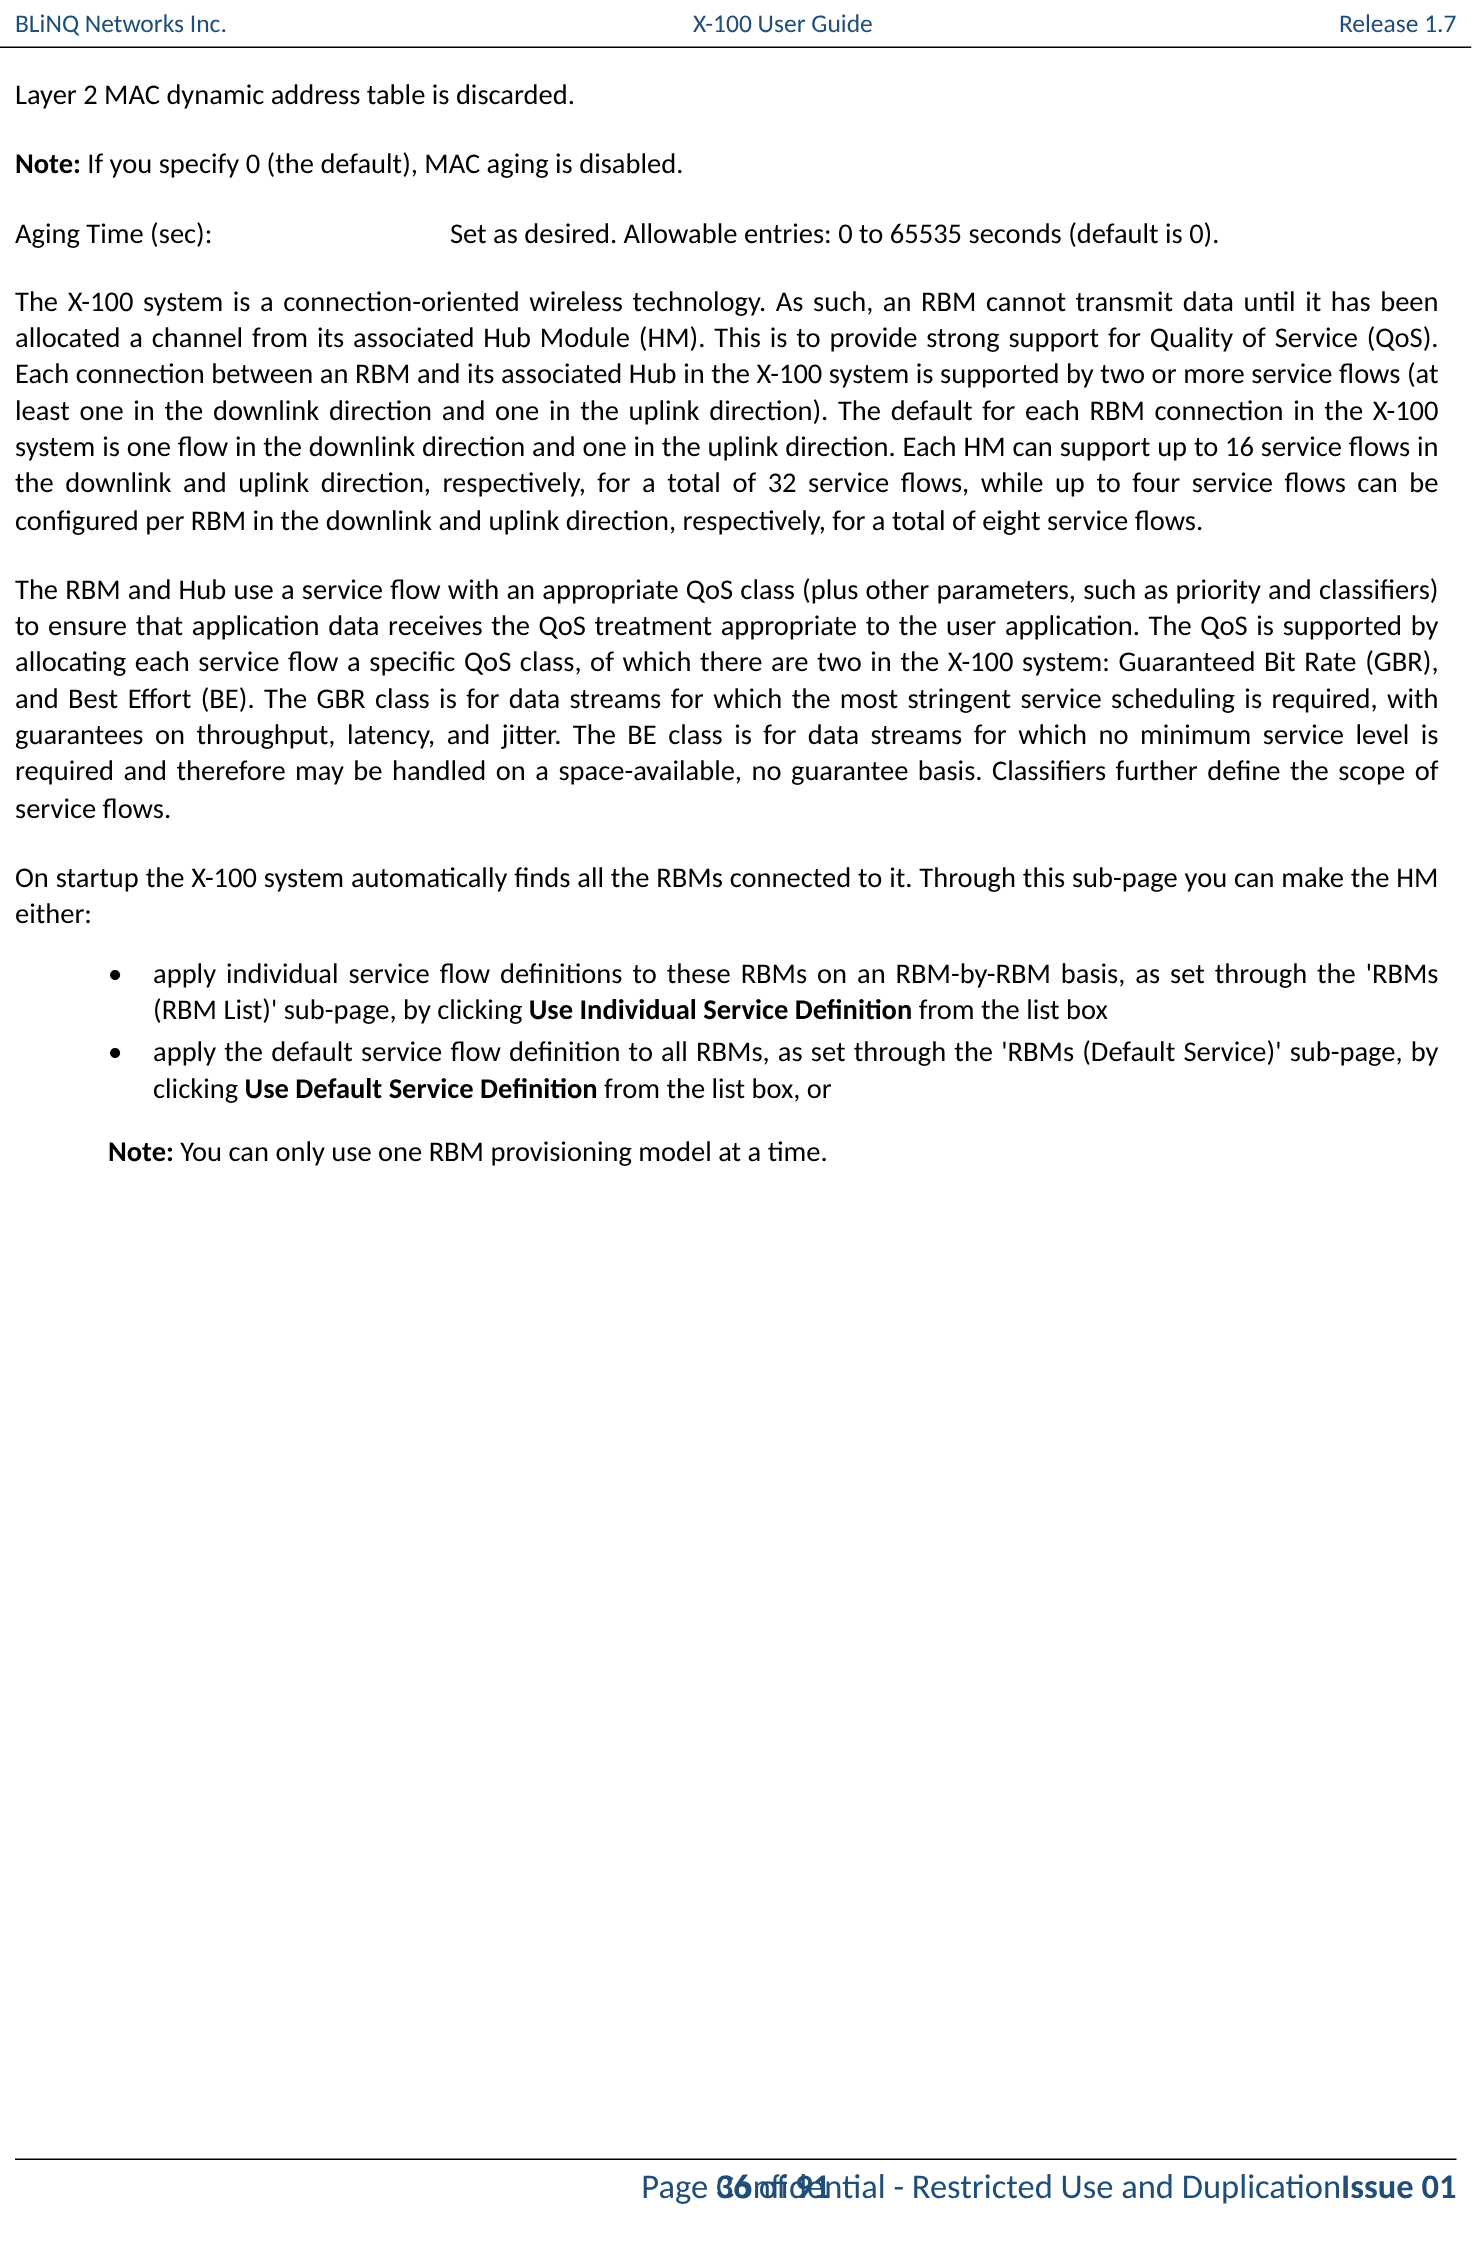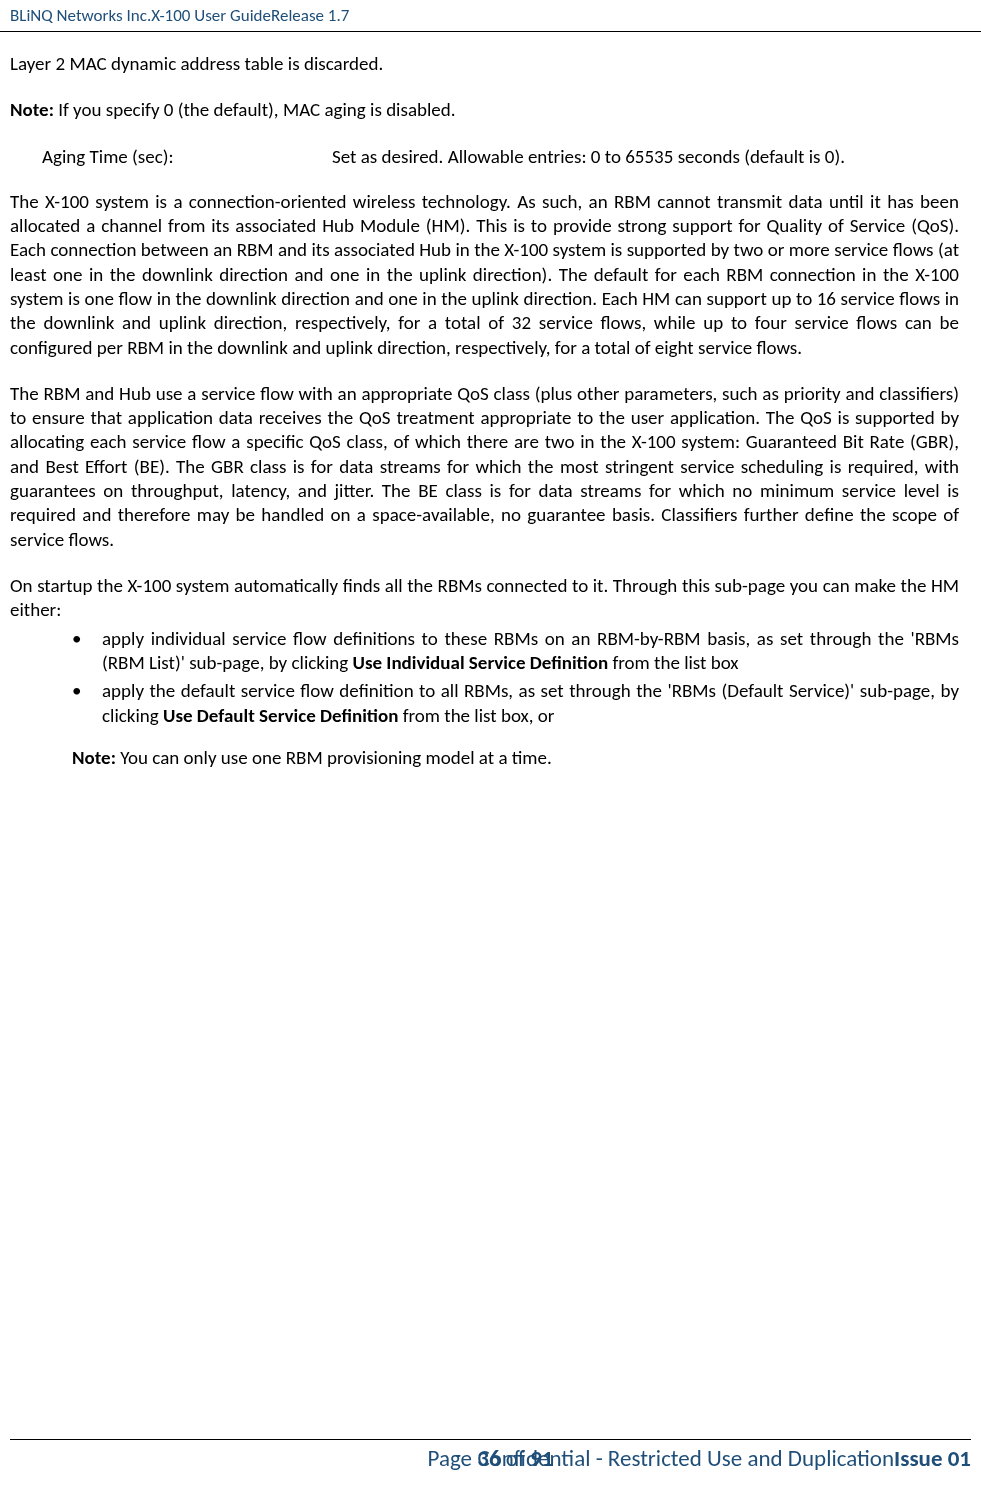--- a/index.html
+++ b/index.html
@@ -11,20 +11,21 @@
       font-family: Calibri, Arial, sans-serif;
       width: 981px;
       height: 1496px;
       background: #fff;
       position: relative;
       font-size: 19px;
       color: #000;
     }
     .header {
       display: flex;
+      justify-content: space-between;
       padding: 5px 10px;
       border-bottom: 1px solid #000;
       font-size: 17px;
       color: #1F4E79;
     }
     .content {
       padding: 20px 22px 0 10px;
     }
     .para {
       margin-bottom: 22px;
@@ -33,21 +34,20 @@
     }
     .note-label {
       font-weight: bold;
     }
     .field-row {
       display: flex;
       margin-bottom: 22px;
     }
     .field-label {
       width: 290px;
-      margin-left: 32px;
     }
     .field-value {
       flex: 1;
     }
     .section-heading {
       color: #1F4E79;
       font-family: Cambria, Georgia, serif;
       font-size: 26px;
       font-weight: bold;
       margin: 30px 0 12px 29px;
@@ -116,21 +116,21 @@
   </p>
 
   <div class="field-row">
     <span class="field-label">Aging Time (sec):</span>
     <span class="field-value">Set as desired. Allowable entries: 0 to 65535 seconds (default is 0).</span>
   </div>
 
 
   <p class="para">The X-100 system is a connection-oriented wireless technology. As such, an RBM cannot transmit data until it has been allocated a channel from its associated Hub Module (HM). This is to provide strong support for Quality of Service (QoS). Each connection between an RBM and its associated Hub in the X-100 system is supported by two or more service flows (at least one in the downlink direction and one in the uplink direction). The default for each RBM connection in the X-100 system is one flow in the downlink direction and one in the uplink direction. Each HM can support up to 16 service flows in the downlink and uplink direction, respectively, for a total of 32 service flows, while up to four service flows can be configured per RBM in the downlink and uplink direction, respectively, for a total of eight service flows.</p>
   <p class="para">The RBM and Hub use a service flow with an appropriate QoS class (plus other parameters, such as priority and classifiers) to ensure that application data receives the QoS treatment appropriate to the user application. The QoS is supported by allocating each service flow a specific QoS class, of which there are two in the X-100 system: Guaranteed Bit Rate (GBR), and Best Effort (BE). The GBR class is for data streams for which the most stringent service scheduling is required, with guarantees on throughput, latency, and jitter. The BE class is for data streams for which no minimum service level is required and therefore may be handled on a space-available, no guarantee basis. Classifiers further define the scope of service flows.</p>
-  <p class="para" style="margin-bottom:4px;">On startup the X-100 system automatically finds all the RBMs connected to it. Through this sub-page you can make the HM either:</p>
+  <p class="para" style="margin-bottom:15px;">On startup the X-100 system automatically finds all the RBMs connected to it. Through this sub-page you can make the HM either:</p>
 
   <ul>
     <li>
       <span>apply individual service flow definitions to these RBMs on an RBM-by-RBM basis, as set through the 'RBMs (RBM List)' sub-page, by clicking </span><span class="bold">Use Individual Service Definition</span><span> from the list box</span>
     </li>
     <li>
       <span>apply the default service flow definition to all RBMs, as set through the 'RBMs (Default Service)' sub-page, by clicking </span><span class="bold">Use Default Service Definition</span><span> from the list box, or</span>
     </li>
   </ul>
 

